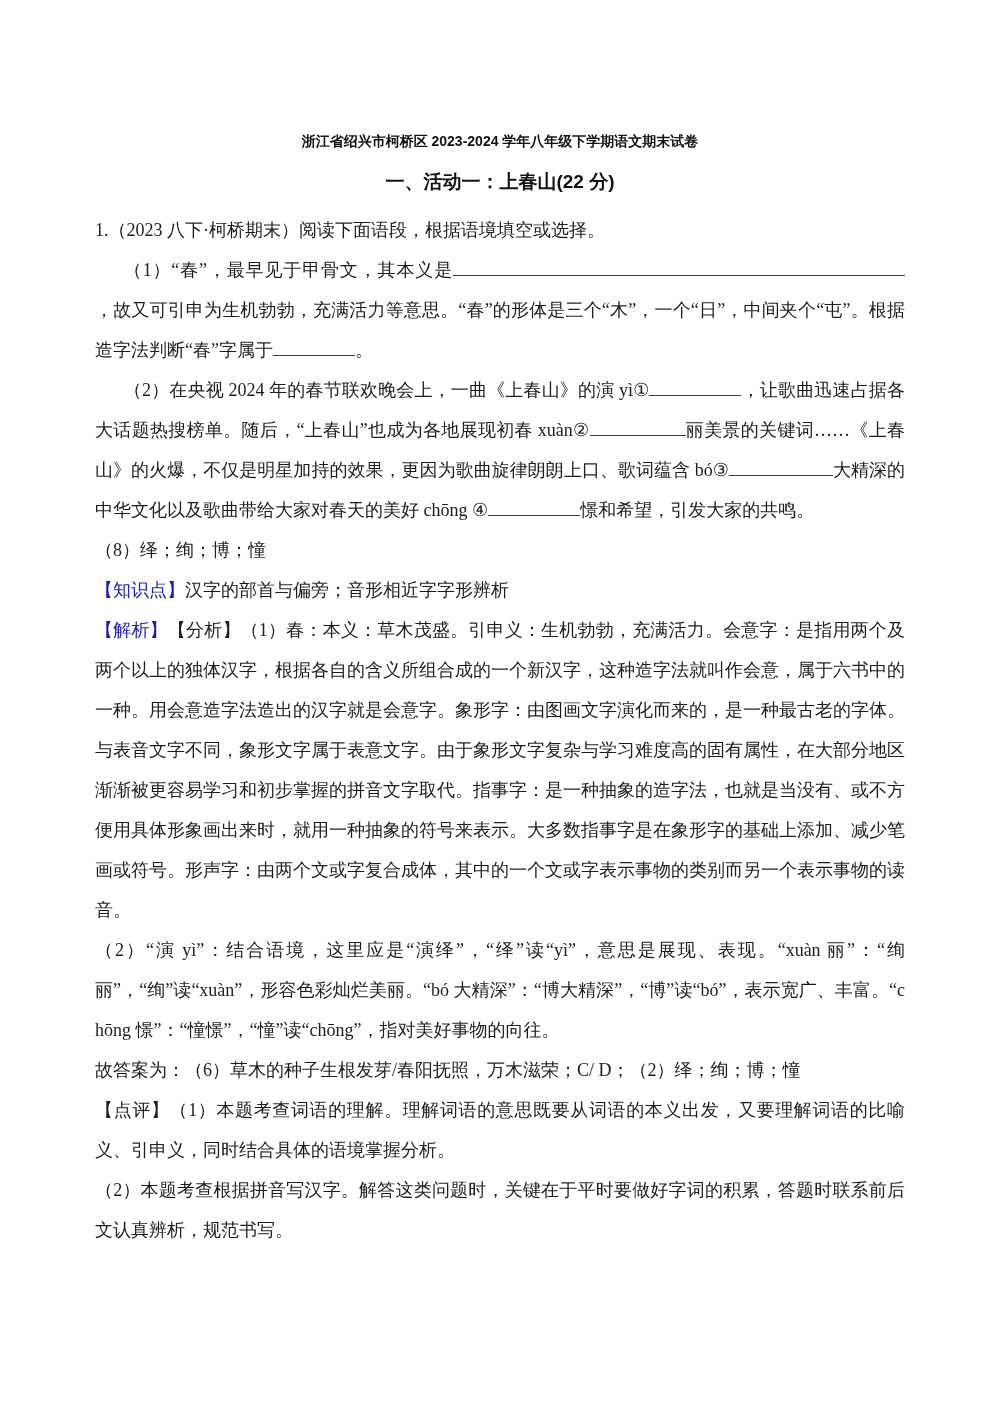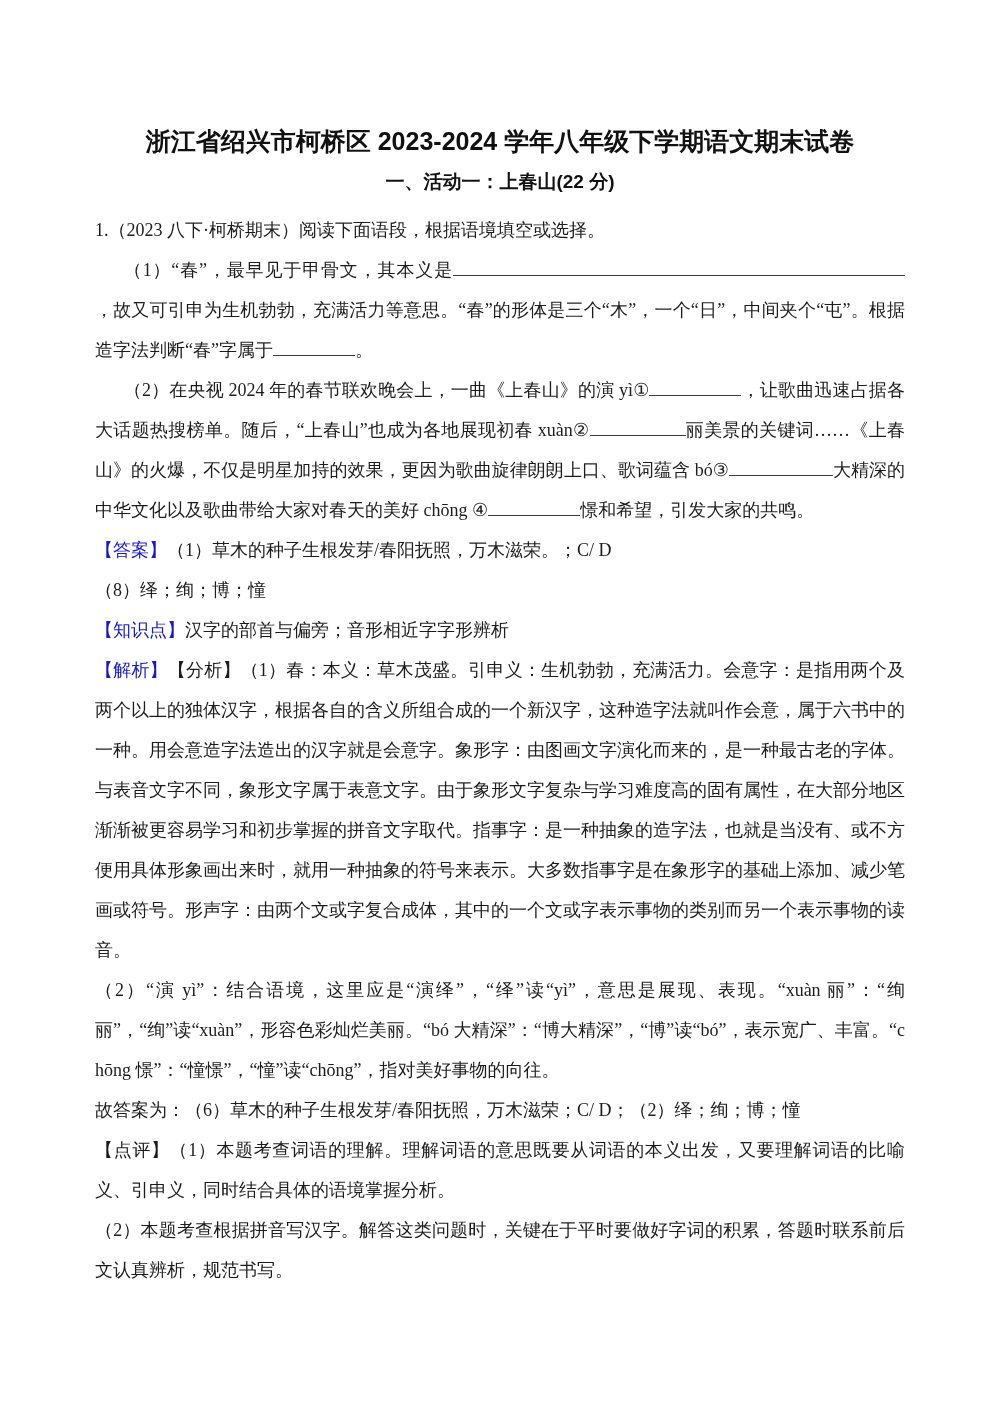--- a/index.html
+++ b/index.html
@@ -4,21 +4,21 @@
 <style>
   html,body{margin:0;padding:0;background:#ffffff;}
   .page{
     width:1000px;height:1414px;box-sizing:border-box;
     padding:126px 95px 0 95px;background:#ffffff;
     font-family:"Liberation Serif","DejaVu Serif",serif;
     color:#1c1c1c;overflow:hidden;
   }
   .title{
     font-family:"Liberation Sans","DejaVu Sans",sans-serif;
-    font-size:25px;line-height:30px;font-weight:bold;
+    font-size:14px;line-height:30px;font-weight:bold;
     text-align:center;margin:0 0 12px 0;color:#111;
   }
   .section-heading{
     font-family:"Liberation Sans","DejaVu Sans",sans-serif;
     font-size:19px;line-height:28px;font-weight:bold;
     text-align:center;margin:0 0 14px 0;color:#111;
   }
   .doc-body p{
     font-size:18px;line-height:40px;margin:0;
     text-align:justify;word-break:break-all;
@@ -35,21 +35,20 @@
 </head>
 <body>
 
 <div class="page">
   <h1 class="title">浙江省绍兴市柯桥区 2023-2024 学年八年级下学期语文期末试卷</h1>
   <h2 class="section-heading">一、活动一：上春山(22 分)</h2>
   <div class="doc-body" id="doc-body">
       <p><span>1.（2023 八下·柯桥期末）阅读下面语段，根据语境填空或选择。</span></p>
       <p class="indent-q"><span>（1）“春”，最早见于甲骨文，其本义是</span><span class="blank" style="width: 452px;"></span><span>，故又可引申为生机勃勃，充满活力等意思。“春”的形体是三个“木”，一个“日”，中间夹个“屯”。根据造字法判断“春”字属于</span><span class="blank" style="width: 82px;"></span><span>。</span></p>
       <p class="indent-q"><span>（2）在央视 2024 年的春节联欢晚会上，一曲《上春山》的演 yì①</span><span class="blank" style="width: 92px;"></span><span>，让歌曲迅速占据各大话题热搜榜单。随后，“上春山”也成为各地展现初春 xuàn②</span><span class="blank" style="width: 96px;"></span><span>丽美景的关键词……《上春山》的火爆，不仅是明星加持的效果，更因为歌曲旋律朗朗上口、歌词蕴含 bó③</span><span class="blank" style="width: 104px;"></span><span>大精深的中华文化以及歌曲带给大家对春天的美好 chōng ④</span><span class="blank" style="width: 92px;"></span><span>憬和希望，引发大家的共鸣。</span></p>
-      <p><span class="blue-label">【答案】</span><span>（1）草木的种子生根发芽/春阳抚照，万木滋荣。；C/ D</span></p>
       <p><span>（8）绎；绚；博；憧</span></p>
       <p><span class="blue-label">【知识点】</span><span>汉字的部首与偏旁；音形相近字字形辨析</span></p>
       <p><span class="blue-label">【解析】</span><span>【分析】（1）春：本义：草木茂盛。引申义：生机勃勃，充满活力。会意字：是指用两个及两个以上的独体汉字，根据各自的含义所组合成的一个新汉字，这种造字法就叫作会意，属于六书中的一种。用会意造字法造出的汉字就是会意字。象形字：由图画文字演化而来的，是一种最古老的字体。与表音文字不同，象形文字属于表意文字。由于象形文字复杂与学习难度高的固有属性，在大部分地区渐渐被更容易学习和初步掌握的拼音文字取代。指事字：是一种抽象的造字法，也就是当没有、或不方便用具体形象画出来时，就用一种抽象的符号来表示。大多数指事字是在象形字的基础上添加、减少笔画或符号。形声字：由两个文或字复合成体，其中的一个文或字表示事物的类别而另一个表示事物的读音。</span></p>
       <p><span>（2）“演 yì”：结合语境，这里应是“演绎”，“绎”读“yì”，意思是展现、表现。“xuàn 丽”：“绚丽”，“绚”读“xuàn”，形容色彩灿烂美丽。“bó 大精深”：“博大精深”，“博”读“bó”，表示宽广、丰富。“chōng 憬”：“憧憬”，“憧”读“chōng”，指对美好事物的向往。</span></p>
       <p><span>故答案为：（6）草木的种子生根发芽/春阳抚照，万木滋荣；C/ D；（2）绎；绚；博；憧</span></p>
       <p><span>【点评】（1）本题考查词语的理解。理解词语的意思既要从词语的本义出发，又要理解词语的比喻义、引申义，同时结合具体的语境掌握分析。</span></p>
       <p><span>（2）本题考查根据拼音写汉字。解答这类问题时，关键在于平时要做好字词的积累，答题时联系前后文认真辨析，规范书写。</span></p>
     </div>
 </div>
 

